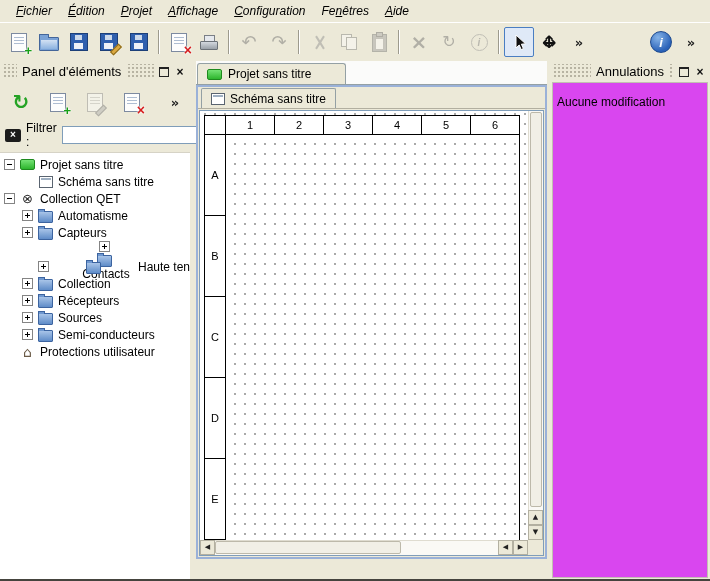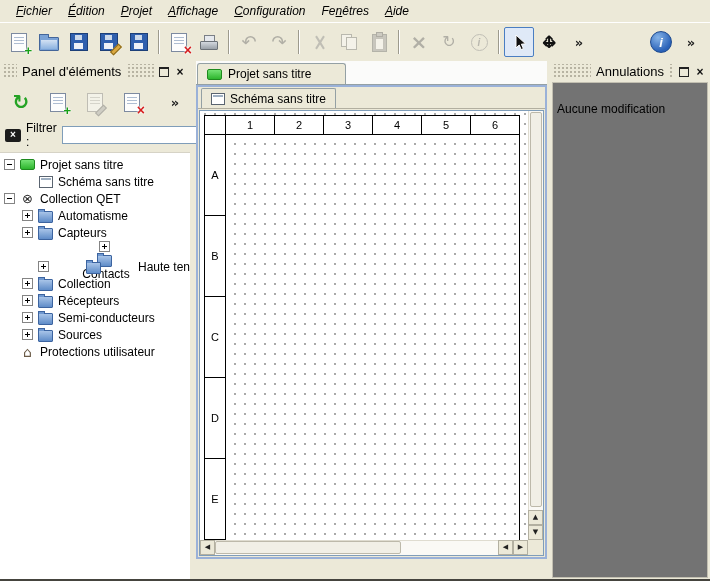--- a/index.html
+++ b/index.html
@@ -143,21 +143,21 @@
   .hscroll { position:absolute; left:0; right:15px; bottom:0; height:15px; box-sizing:border-box; background:#faf9f5; border-top:1px solid #dfdcd0; }
   .hscroll .h-left { position:absolute; left:0; top:-1px; }
   .hscroll .thumb { position:absolute; left:15px; top:0; bottom:1px; width:56%; background:#f1efe6; border:1px solid #bdb9aa; border-radius:2px; }
   .hbtns { position:absolute; right:0; top:-1px; display:flex; }
   .sb-corner { position:absolute; right:0; bottom:0; width:15px; height:15px; background:#ece9d8; }
 
   
   .right-dock { width:160px; display:flex; flex-direction:column; }
   .right-dock .dock-titlebar { margin-top:3px; }
   .right-dock .dock-title-text { margin:0 auto; }
-  .undo-content { flex:1; background:#737373; border:1px solid #c2bfb1; margin:0 2px 1px; padding:19px 4px; }
+  .undo-content { flex:1; background:#d946ef; border:1px solid #c2bfb1; margin:0 2px 1px; padding:12px 4px; }
 </style>
 </head>
 <body>
 
 <div class="menubar">
     <div class="menu-item"><u>F</u>ichier</div>
     <div class="menu-item"><u>É</u>dition</div>
     <div class="menu-item"><u>P</u>rojet</div>
     <div class="menu-item"><u>A</u>ffichage</div>
     <div class="menu-item"><u>C</u>onfiguration</div>
@@ -395,28 +395,28 @@
           <span class="icon-box tree-icon">
             <span class="ic-folder-sm"></span>
           </span>
           <span class="tree-label">Récepteurs</span>
         </div>
         <div class="tree-row" style="padding-left: 22px;">
           <span class="expander plus"></span>
           <span class="icon-box tree-icon">
             <span class="ic-folder-sm"></span>
           </span>
+          <span class="tree-label">Sources</span>
+        </div>
+        <div class="tree-row" style="padding-left: 22px;">
+          <span class="expander plus"></span>
+          <span class="icon-box tree-icon">
+            <span class="ic-folder-sm"></span>
+          </span>
           <span class="tree-label">Semi-conducteurs</span>
-        </div>
-        <div class="tree-row" style="padding-left: 22px;">
-          <span class="expander plus"></span>
-          <span class="icon-box tree-icon">
-            <span class="ic-folder-sm"></span>
-          </span>
-          <span class="tree-label">Sources</span>
         </div>
         <div class="tree-row" style="padding-left: 4px;">
           <span class="expander-spacer"></span>
           <span class="icon-box tree-icon">
             <span class="ic-home">⌂</span>
           </span>
           <span class="tree-label">Protections utilisateur</span>
         </div>
       </div>
   </div>

